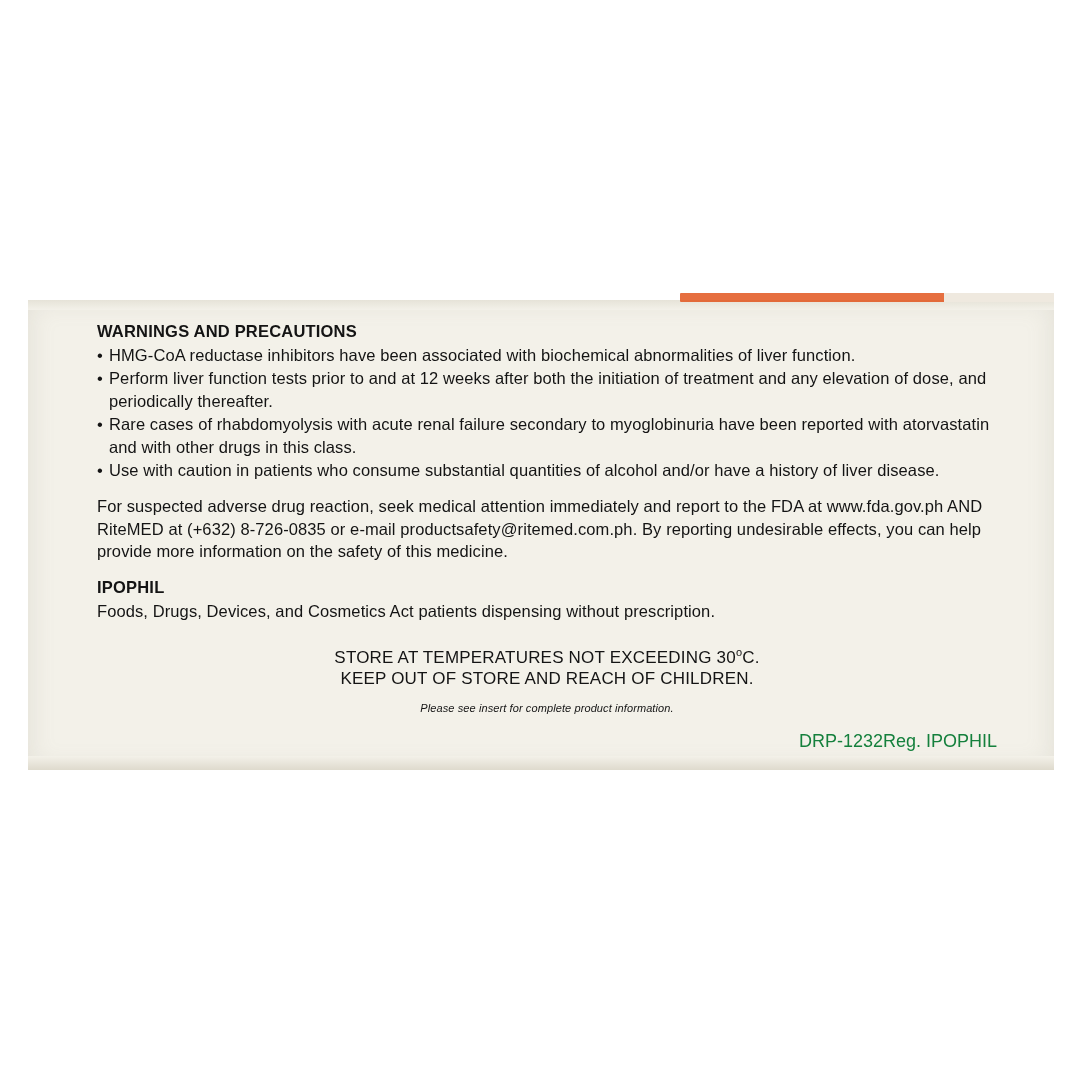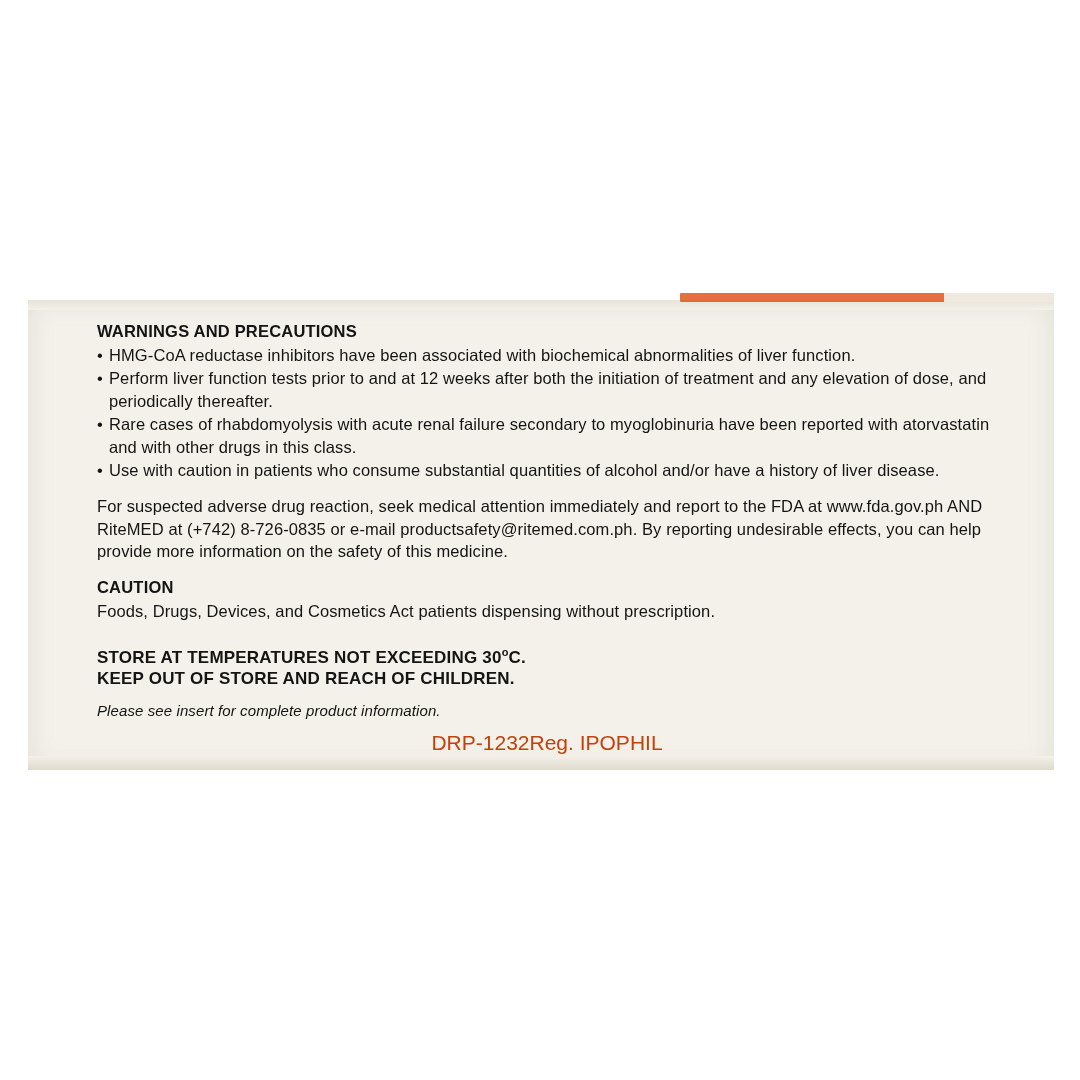--- a/index.html
+++ b/index.html
@@ -105,49 +105,49 @@
     content: "\2022";
     position: absolute;
     left: 0;
     top: 0;
   }
   .para {
     margin: 0;
   }
 
   #storage-block {
-    text-align: left;
-    font-weight: bold;
+    text-align: center;
+    font-weight: normal;
     font-size: 17px;
     line-height: 1.3;
     margin-top: 22px;
     margin-bottom: 10px;
     letter-spacing: 0.2px;
   }
   #storage-block .deg {
     font-size: 11px;
     vertical-align: super;
   }
   #insert-note {
-    text-align: left;
+    text-align: center;
     font-style: italic;
-    font-size: 15px;
+    font-size: 11px;
     margin-top: 6px;
   }
 
   #footer-row {
     position: absolute;
     left: 97px;
     top: 731px;
     width: 900px;
     display: flex;
-    justify-content: center;
+    justify-content: flex-end;
     align-items: baseline;
-    font-size: 21px;
-    color: #c2410c;
+    font-size: 18px;
+    color: #15803d;
   }
 </style>
 </head>
 <body>
 
 <div id="package-photo">
 
   <div id="carton-panel"></div>
   <div id="carton-top-edge"></div>
   <div id="carton-bottom-edge"></div>
@@ -160,25 +160,25 @@
       <div class="sec-head">WARNINGS AND PRECAUTIONS</div>
       <ul class="bullets">
         <li>HMG-CoA reductase inhibitors have been associated with biochemical abnormalities of liver function.</li>
         <li>Perform liver function tests prior to and at 12 weeks after both the initiation of treatment and any elevation of dose, and periodically thereafter.</li>
         <li>Rare cases of rhabdomyolysis with acute renal failure secondary to myoglobinuria have been reported with atorvastatin and with other drugs in this class.</li>
         <li>Use with caution in patients who consume substantial quantities of alcohol and/or have a history of liver disease.</li>
       </ul>
     </div>
 
     <div class="section">
-      <p class="para">For suspected adverse drug reaction, seek medical attention immediately and report to the FDA at www.fda.gov.ph AND RiteMED at (+742) 8-726-0835 or e-mail productsafety@ritemed.com.ph. By reporting undesirable effects, you can help provide more information on the safety of this medicine.</p>
+      <p class="para">For suspected adverse drug reaction, seek medical attention immediately and report to the FDA at www.fda.gov.ph AND RiteMED at (+632) 8-726-0835 or e-mail productsafety@ritemed.com.ph. By reporting undesirable effects, you can help provide more information on the safety of this medicine.</p>
     </div>
 
     <div class="section">
-      <div class="sec-head">CAUTION</div>
+      <div class="sec-head">IPOPHIL</div>
       <p class="para">Foods, Drugs, Devices, and Cosmetics Act patients dispensing without prescription.</p>
     </div>
 
     <div id="storage-block">
       <div><span>STORE AT TEMPERATURES NOT EXCEEDING 30</span><span class="deg">o</span><span>C.</span></div>
       <div>KEEP OUT OF STORE AND REACH OF CHILDREN.</div>
     </div>
 
     <div id="insert-note">Please see insert for complete product information.</div>
   </div>

